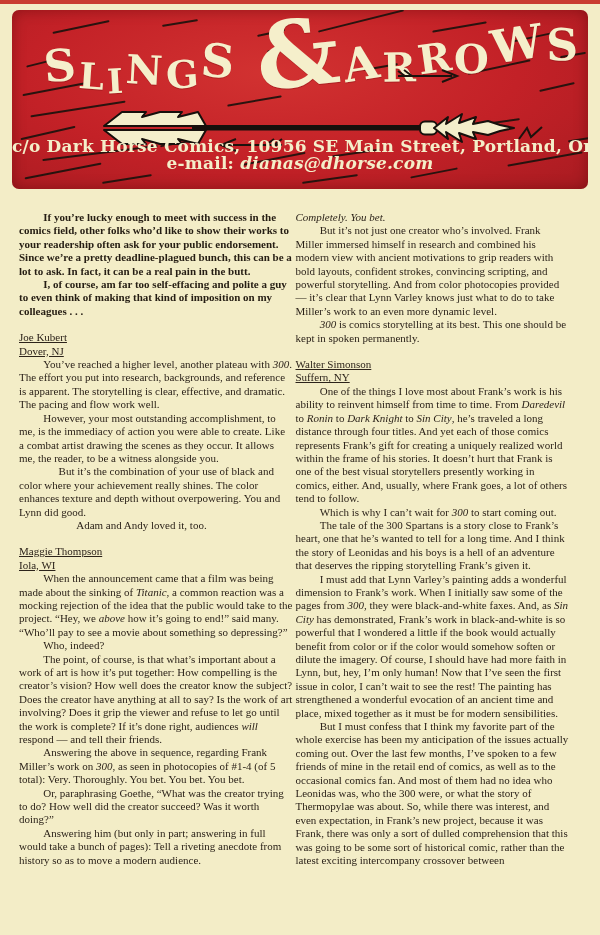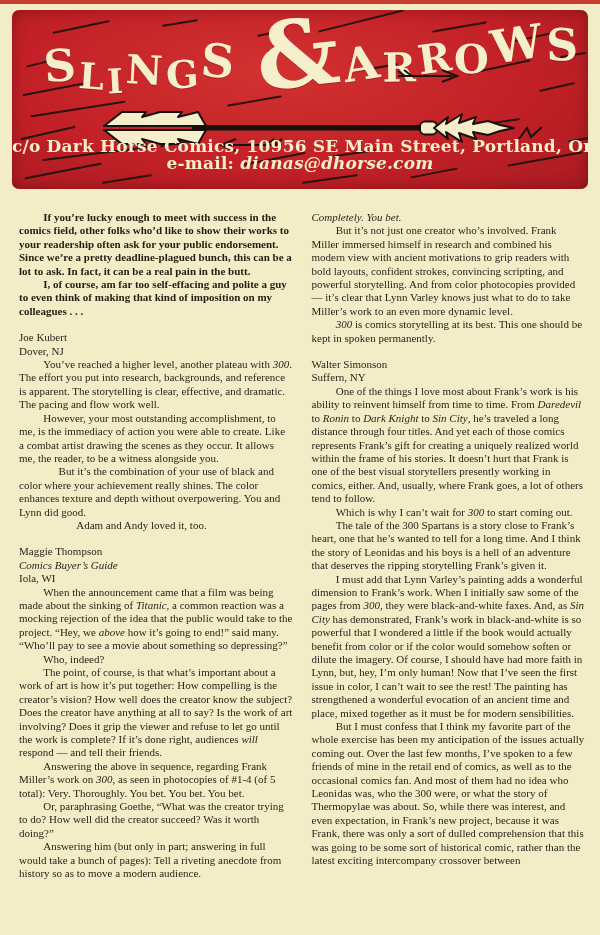--- a/index.html
+++ b/index.html
@@ -31,33 +31,33 @@
   .doodle{position:absolute;}
   .masthead-address{
     position:absolute;left:0;right:0;top:128px;text-align:center;
     color:#f4eec9;font-family:"DejaVu Serif",serif;font-weight:bold;
     font-size:17px;line-height:17px;letter-spacing:.2px;
   }
   .masthead-address .line{white-space:nowrap;}
   
   .columns{
     position:absolute;top:211px;left:19px;width:566px;
-    display:flex;gap:19px;
+    display:flex;gap:3px;
   }
   .col{width:273.5px;}
   .para{
     margin:0;font-size:11px;line-height:13.4px;color:#2c231a;
     text-align:left;
   }
   .para.intro{font-weight:bold;color:#251d13;}
   .ind0{text-indent:0;font-style:italic;}
   .ind1{text-indent:2.2em;}
   .ind2{text-indent:3.6em;}
   .ind3{text-indent:5.2em;}
-  .sender{margin-top:13px;font-size:11px;line-height:13.4px;color:#2c231a;}
+  .sender{margin-top:13px;font-size:11px;line-height:13.4px;color:#2c231a;text-decoration:underline;}
 </style>
 </head>
 <body>
 
 <div class="edge-strip"></div>
 
 <div class="banner">
   <div id="speedlines">
       <div class="speedline" style="left: 40px; top: 16px; width: 58px; transform: rotate(-12deg);"></div>
       <div class="speedline" style="left: 150px; top: 12px; width: 36px; transform: rotate(-9deg);"></div>
@@ -123,21 +123,20 @@
       <div class="sender">
         <div><span>Joe Kubert</span></div>
         <div><span>Dover, NJ</span></div>
       </div>
       <p class="para ind1"><span>You’ve reached a higher level, another plateau with </span><i>300</i><span>. The effort you put into research, backgrounds, and reference is apparent. The storytelling is clear, effective, and dramatic. The pacing and flow work well.</span></p>
       <p class="para ind1"><span>However, your most outstanding accomplishment, to me, is the immediacy of action you were able to create. Like a combat artist drawing the scenes as they occur. It allows me, the reader, to be a witness alongside you.</span></p>
       <p class="para ind2"><span>But it’s the combination of your use of black and color where your achievement really shines. The color enhances texture and depth without overpowering. You and Lynn did good.</span></p>
       <p class="para ind3"><span>Adam and Andy loved it, too.</span></p>
       <div class="sender">
         <div><span>Maggie Thompson</span></div>
-        <div><i>Comics Buyer’s Guide</i></div>
         <div><span>Iola, WI</span></div>
       </div>
       <p class="para ind1"><span>When the announcement came that a film was being made about the sinking of </span><i>Titanic</i><span>, a common reaction was a mocking rejection of the idea that the public would take to the project. “Hey, we </span><i>above</i><span> how it’s going to end!” said many. “Who’ll pay to see a movie about something so depressing?”</span></p>
       <p class="para ind1"><span>Who, indeed?</span></p>
       <p class="para ind1"><span>The point, of course, is that what’s important about a work of art is how it’s put together: How compelling is the creator’s vision? How well does the creator know the subject? Does the creator have anything at all to say? Is the work of art involving? Does it grip the viewer and refuse to let go until the work is complete? If it’s done right, audiences </span><i>will</i><span> respond — and tell their friends.</span></p>
       <p class="para ind1"><span>Answering the above in sequence, regarding Frank Miller’s work on </span><i>300</i><span>, as seen in photocopies of #1-4 (of 5 total): Very. Thoroughly. You bet. You bet. You bet.</span></p>
       <p class="para ind1"><span>Or, paraphrasing Goethe, “What was the creator trying to do? How well did the creator succeed? Was it worth doing?”</span></p>
       <p class="para ind1"><span>Answering him (but only in part; answering in full would take a bunch of pages): Tell a riveting anecdote from history so as to move a modern audience.</span></p>
     </div>
   <div class="col" id="col-right">

